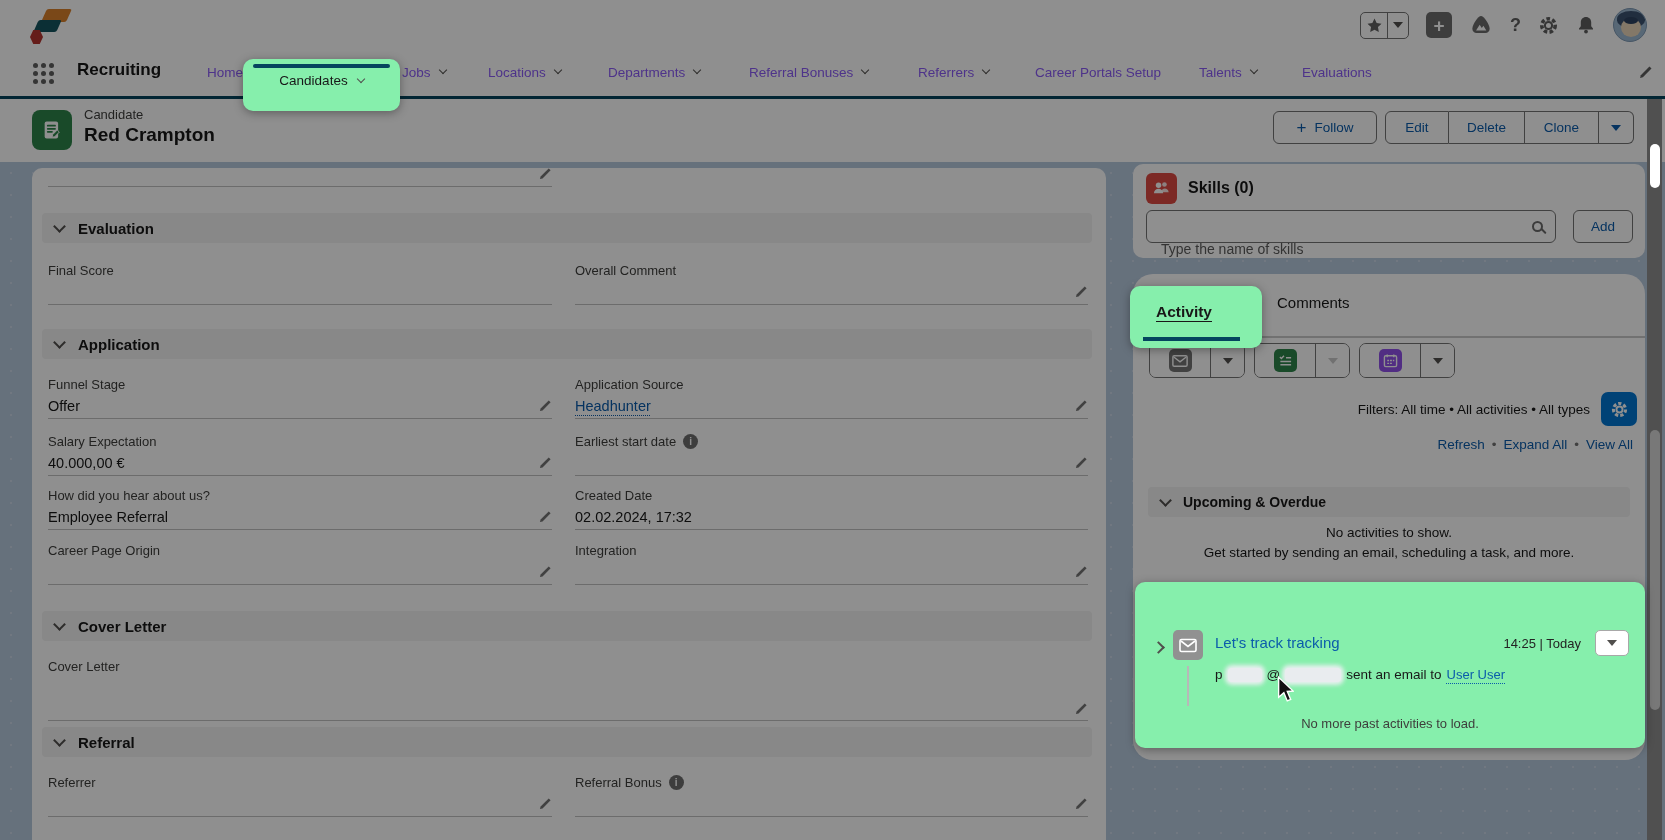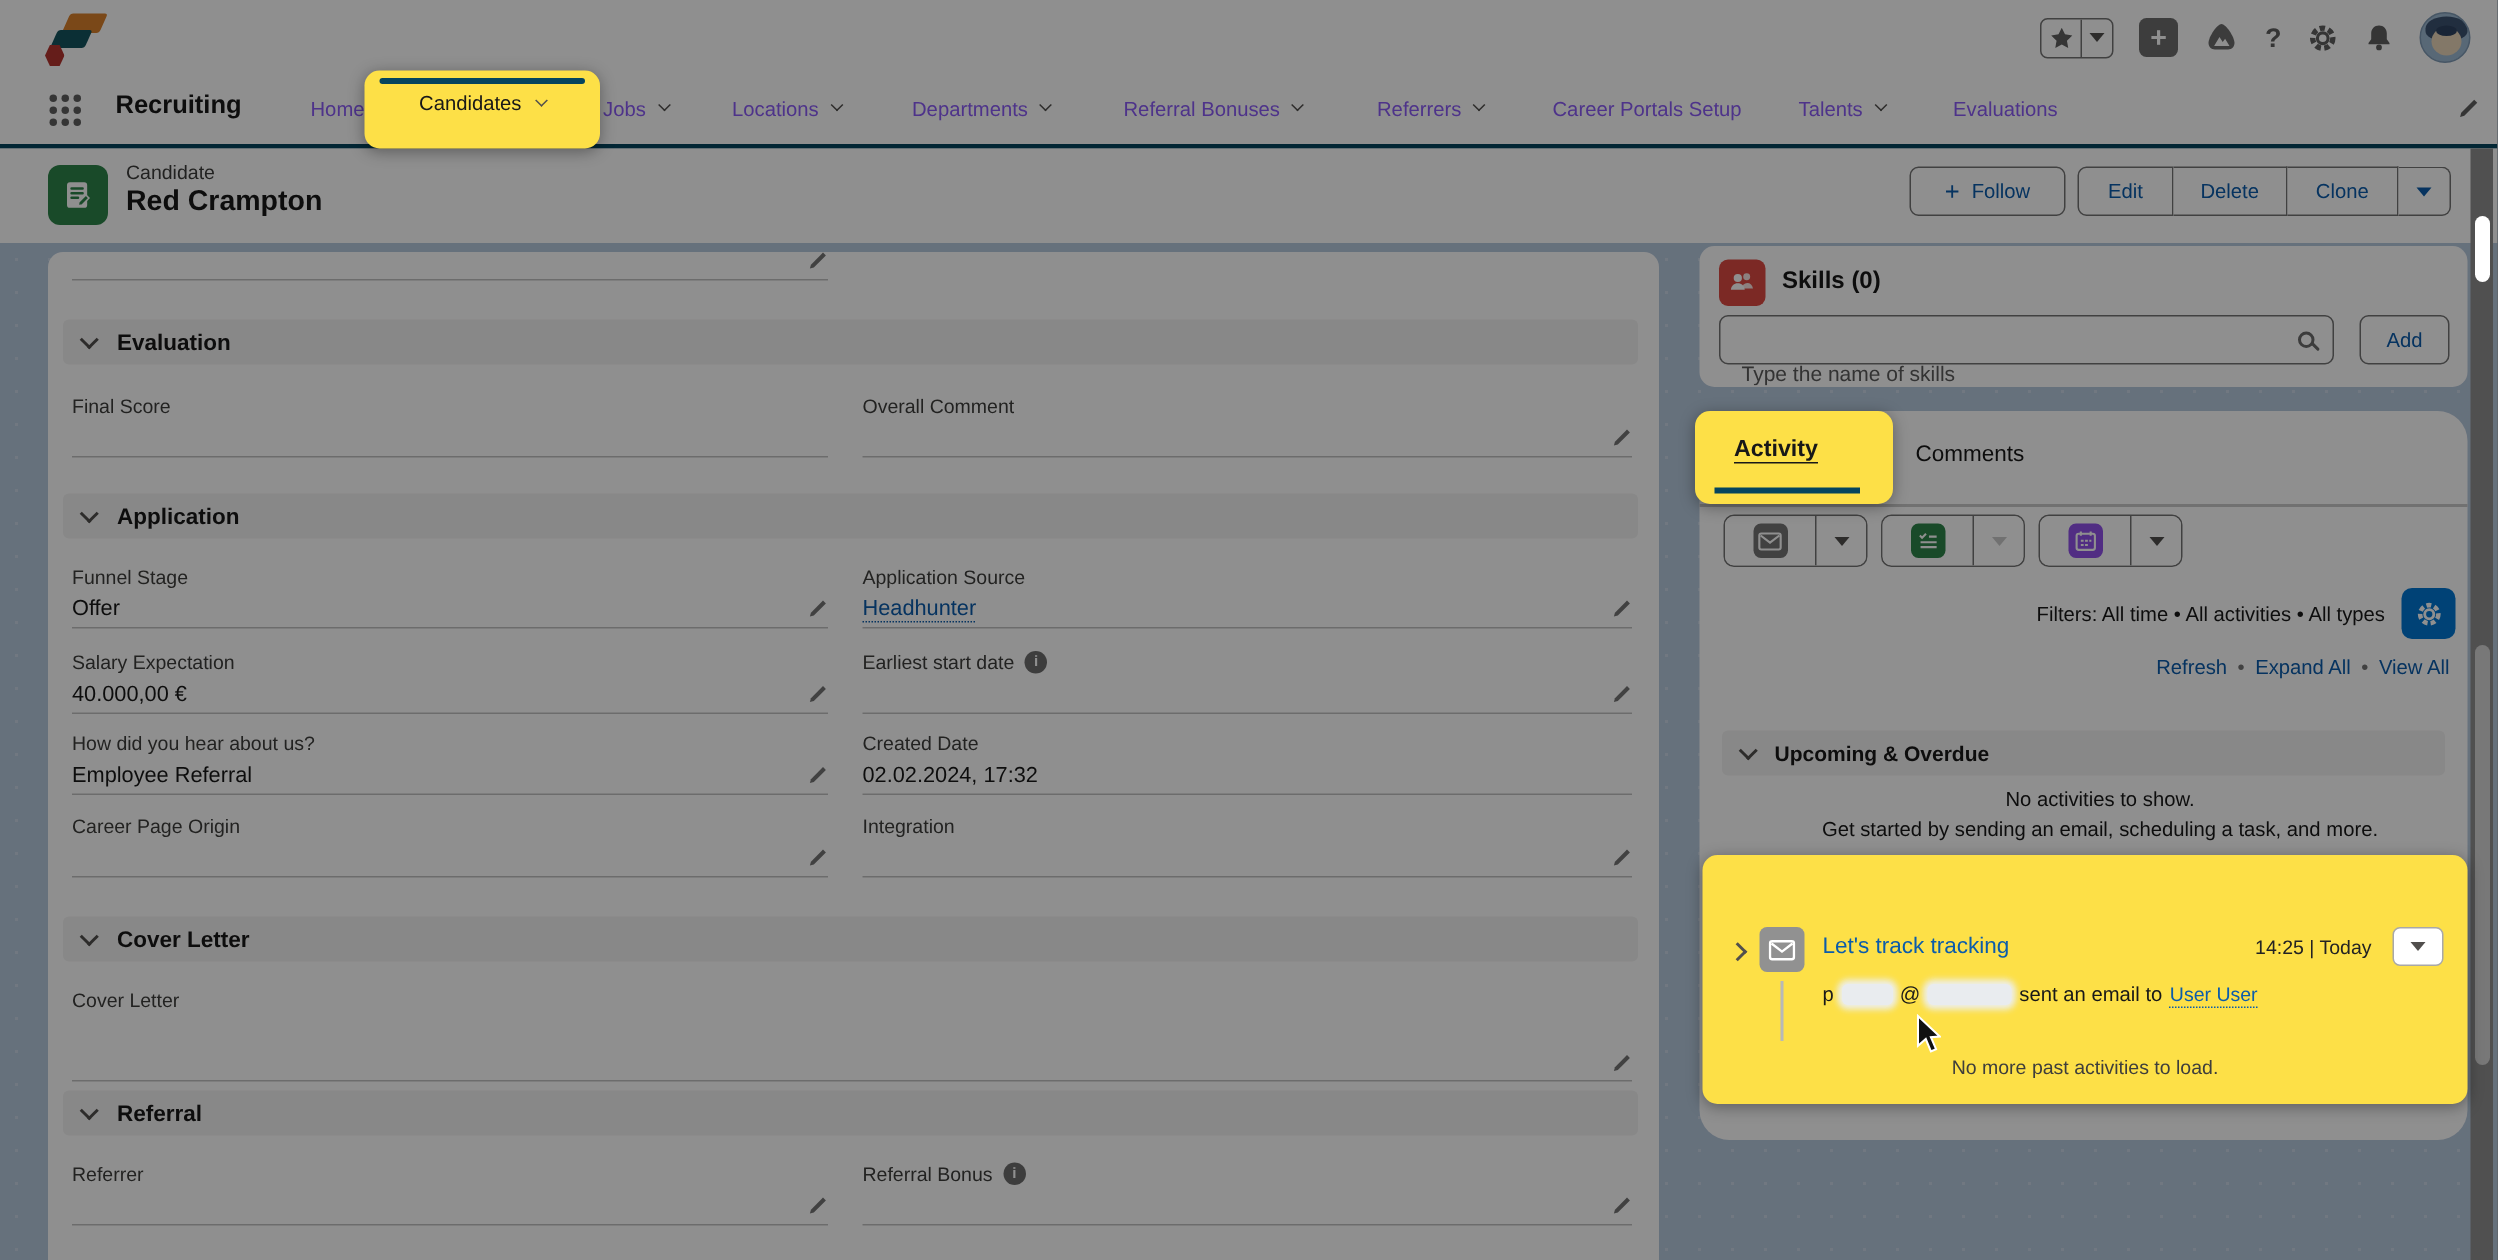--- a/index.html
+++ b/index.html
@@ -72,24 +72,24 @@
   .cgroup{position:absolute;top:69px;display:flex;height:35px;border:1px solid #747474;border-radius:7px;overflow:hidden;}
   .cgroup .cseg{width:60px;display:flex;align-items:center;justify-content:center;background:#fff;cursor:pointer;}
   .cgroup .cseg+.cseg{border-left:1px solid #747474;width:34px;}
   .icosq{width:23px;height:23px;border-radius:5px;display:flex;align-items:center;justify-content:center;}
   .filters-row{position:absolute;right:8px;top:118px;display:flex;align-items:center;gap:11px;}
   .filters-txt{font-size:13.5px;color:#181818;}
   .gearbtn{width:36px;height:34px;border-radius:7px;background:#0176d3;display:flex;align-items:center;justify-content:center;cursor:pointer;}
   .links-row{position:absolute;right:12px;top:163px;font-size:13.5px;color:#747474;display:flex;gap:7px;align-items:center;}
   .links-row .lnk{color:#0b5cab;cursor:pointer;}
   .upbar{position:absolute;left:15px;top:213px;width:482px;height:30px;background:#f3f2f2;border-radius:4px;display:flex;align-items:center;gap:13px;padding-left:13px;font-size:14px;font-weight:700;color:#181818;cursor:pointer;}
-  .emptytxt{position:absolute;left:0;width:512px;text-align:center;font-size:13.5px;color:#181818;margin-left:11px;}
+  .emptytxt{position:absolute;left:0;width:512px;text-align:center;font-size:13.5px;color:#181818;}
   
   .dim{position:absolute;left:0;top:0;width:1665px;height:840px;background:rgba(0,0,0,0.44);z-index:50;pointer-events:none;}
-  .spot{position:absolute;background:#fde047;z-index:60;box-shadow:0 2px 10px rgba(0,0,0,.35);}
+  .spot{position:absolute;background:#86efac;z-index:60;box-shadow:0 2px 10px rgba(0,0,0,.35);margin-top:12px;}
   .spot-cand{left:243px;top:47px;width:157px;height:52px;border-radius:10px;}
   .spot-cand .ind{position:absolute;left:10px;right:10px;top:5px;height:4px;background:#05455e;border-radius:2px;}
   .spot-cand .lbl{position:absolute;left:0;top:14px;width:100%;display:flex;align-items:center;justify-content:center;gap:10px;font-size:13.5px;color:#181818;cursor:pointer;}
   .spot-act{left:1130px;top:274px;width:132px;height:62px;border-radius:10px;}
   .spot-act .t{position:absolute;left:26px;top:17px;font-size:15.5px;font-weight:700;color:#181818;text-decoration:underline;text-underline-offset:4px;cursor:pointer;}
   .spot-act .bar{position:absolute;left:13px;top:51px;width:97px;height:4px;background:#05455e;}
   .spot-feb{left:1135px;top:570px;width:510px;height:166px;border-radius:10px;}
   .febbar{position:absolute;left:13px;top:8px;width:484px;height:29px;background:#f3f2f2;border-radius:4px;display:flex;align-items:center;gap:13px;padding:0 13px;cursor:pointer;}
   .febbar .m{font-size:14px;font-weight:700;color:#181818;flex:1;}
   .febbar .b{font-size:13px;font-weight:700;color:#181818;}

